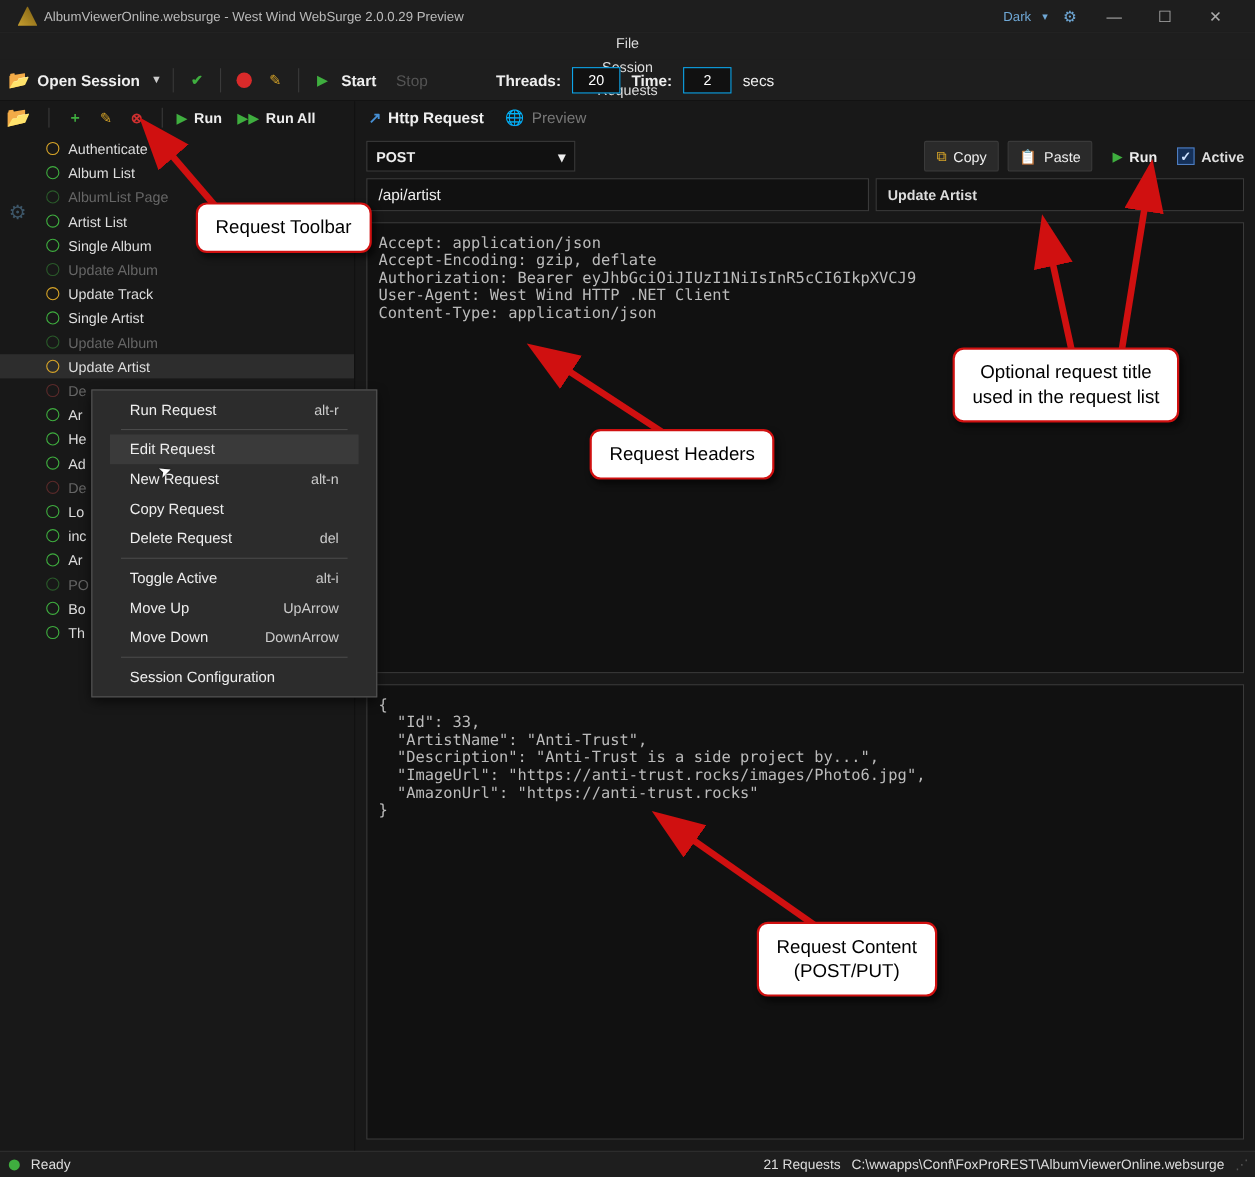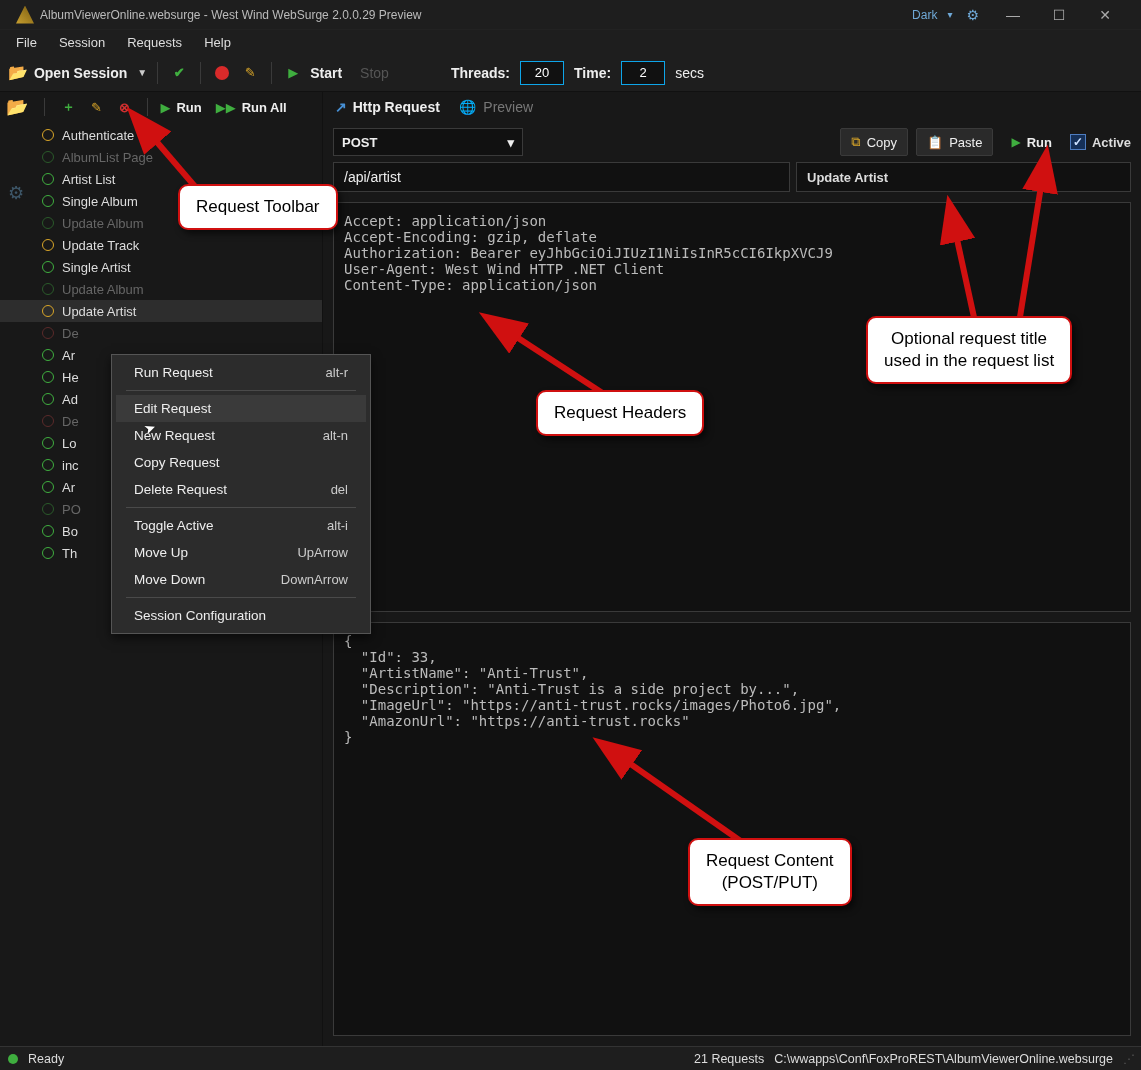--- a/index.html
+++ b/index.html
@@ -31,20 +31,21 @@
   .title-text { color: #bbb; font-size: 12px; flex: 0 0 auto; }
   .title-spacer { flex: 1; }
   .theme-label { color: #6fa8d6; font-size: 12px; margin-right: 4px; }
   .theme-caret { color: #6fa8d6; font-size: 10px; margin-right: 8px; }
   .gear { color: #6fa8d6; font-size: 14px; margin-right: 8px; }
   .win-btn { width: 40px; text-align:center; color:#aaa; font-size:14px; }
   
   .menubar {
     height: 24px; display:flex; align-items:center; gap: 2px; padding: 0 6px;
     background:#1e1e1e;
+    flex-direction:column;
   }
   .menu-item { padding: 2px 10px; color:#ddd; }
   
   .maintoolbar {
     height: 38px; display:flex; align-items:center; gap:6px;
     padding: 0 8px; background:#1e1e1e; border-bottom:1px solid #111;
   }
   .tb-sep { width:1px; height:22px; background:#3a3a3a; margin:0 4px; }
   .icon-btn { display:inline-flex; align-items:center; justify-content:center;
     width:22px; height:22px; border-radius:2px; }
@@ -82,21 +83,21 @@
   .dot.red{ border-color:#c63a3a;}
   .side-item.dimrow { color:#666; }
   .side-item.dimrow .dot.green{ border-color:#2a5a2a;}
   .side-item.dimrow .dot.red{ border-color:#5a2a2a;}
   
   .side-gear { position:absolute; left:8px; top: 182px; color:#3d5668; font-size:18px; }
   
   .ctxmenu {
     position:absolute; left:83px; top:354px; width:260px;
     background:#2c2c2c; border:1px solid #555; box-shadow:0 4px 10px rgba(0,0,0,.6);
-    z-index:50; padding:4px 4px;margin-left:28px;
+    z-index:50; padding:4px 16px;
   }
   .ctx-item { display:flex; justify-content:space-between; padding:6px 18px;
     font-size:13.5px; color:#eee; }
   .ctx-item.hover { background:#3a3a3a; }
   .ctx-sep { height:1px; background:#4a4a4a; margin:4px 10px; }
   .ctx-short { color:#ccc; font-size:13px; }
   
   .rightcol { flex:1; display:flex; flex-direction:column; background:#181818;}
   .tabbar { height:30px; display:flex; align-items:center; gap:20px; padding-left:12px;}
   .tabitem { display:flex; align-items:center; gap:6px; color:#777; font-size:14px;}
@@ -197,20 +198,24 @@
       <span class="play-green">▶</span>
       <span class="bold-label" style="font-size:13px">Run</span>
       <span class="fast-fwd" style="margin-left:8px">▶▶</span>
       <span class="bold-label" style="font-size:13px">Run All</span>
     </div>
     <div class="sidebar-list" id="sidebar-list">
         <div class="side-item">
           <span class="dot orange"></span>
           <span>Authenticate</span>
         </div>
+        <div class="side-item">
+          <span class="dot green"></span>
+          <span>Album List</span>
+        </div>
         <div class="side-item dimrow">
           <span class="dot green"></span>
           <span>AlbumList Page</span>
         </div>
         <div class="side-item">
           <span class="dot green"></span>
           <span>Artist List</span>
         </div>
         <div class="side-item">
           <span class="dot green"></span>

